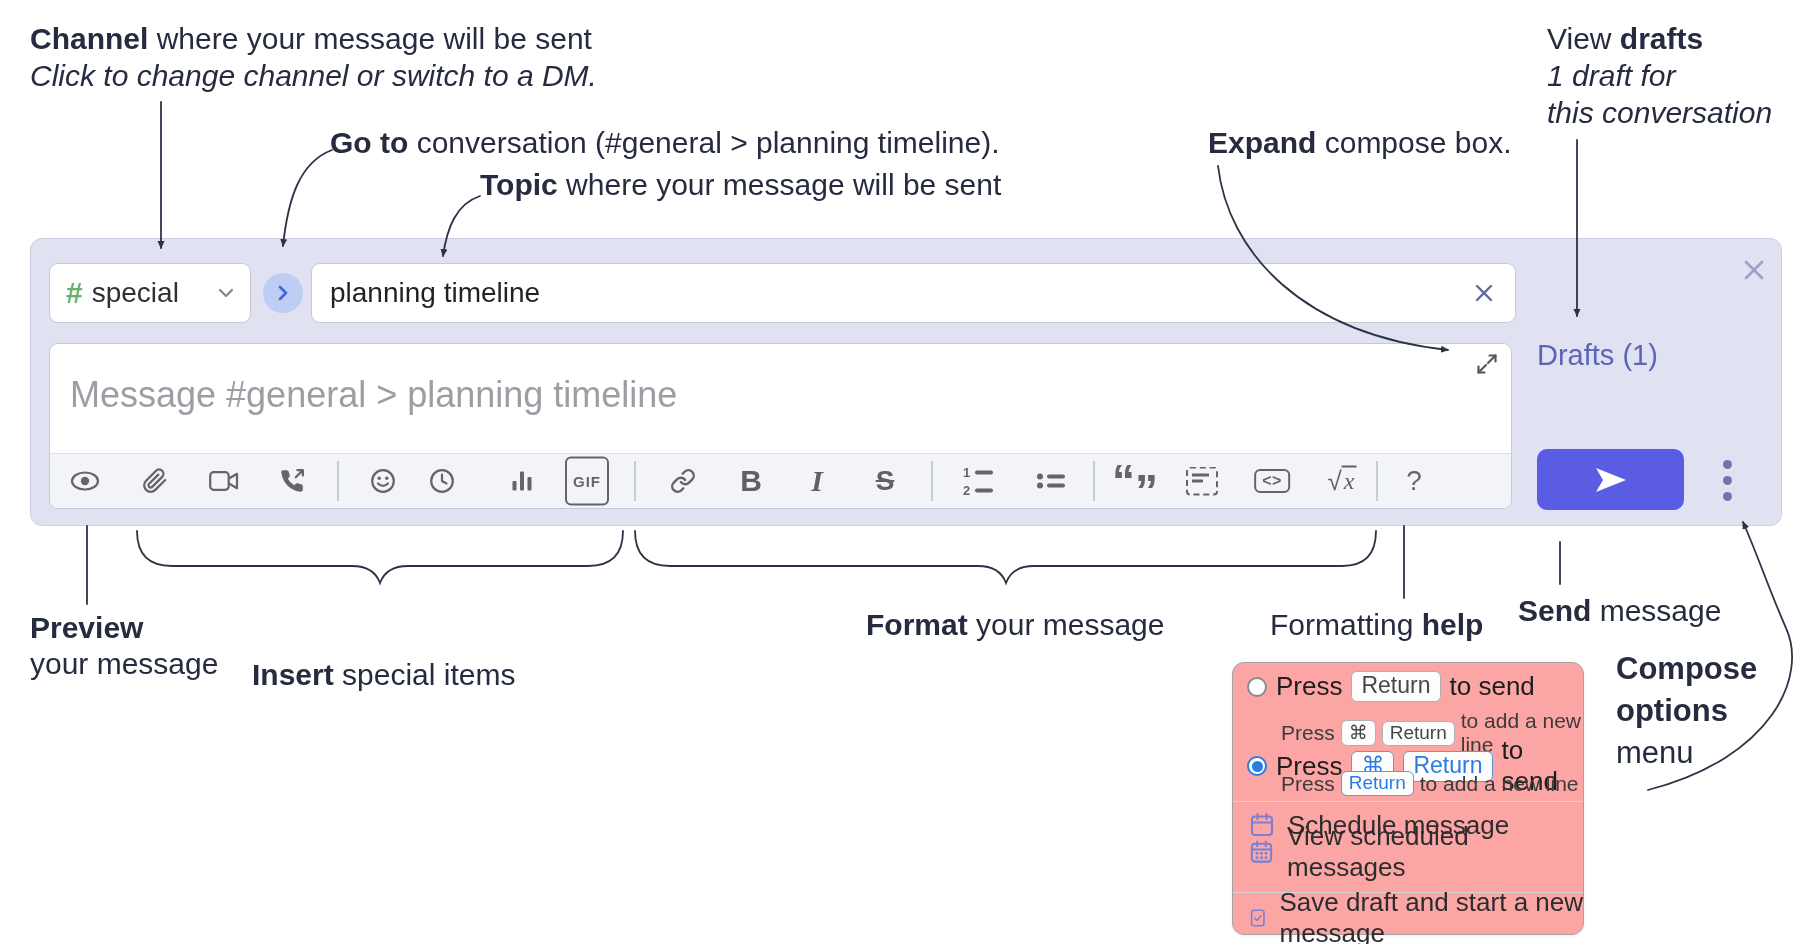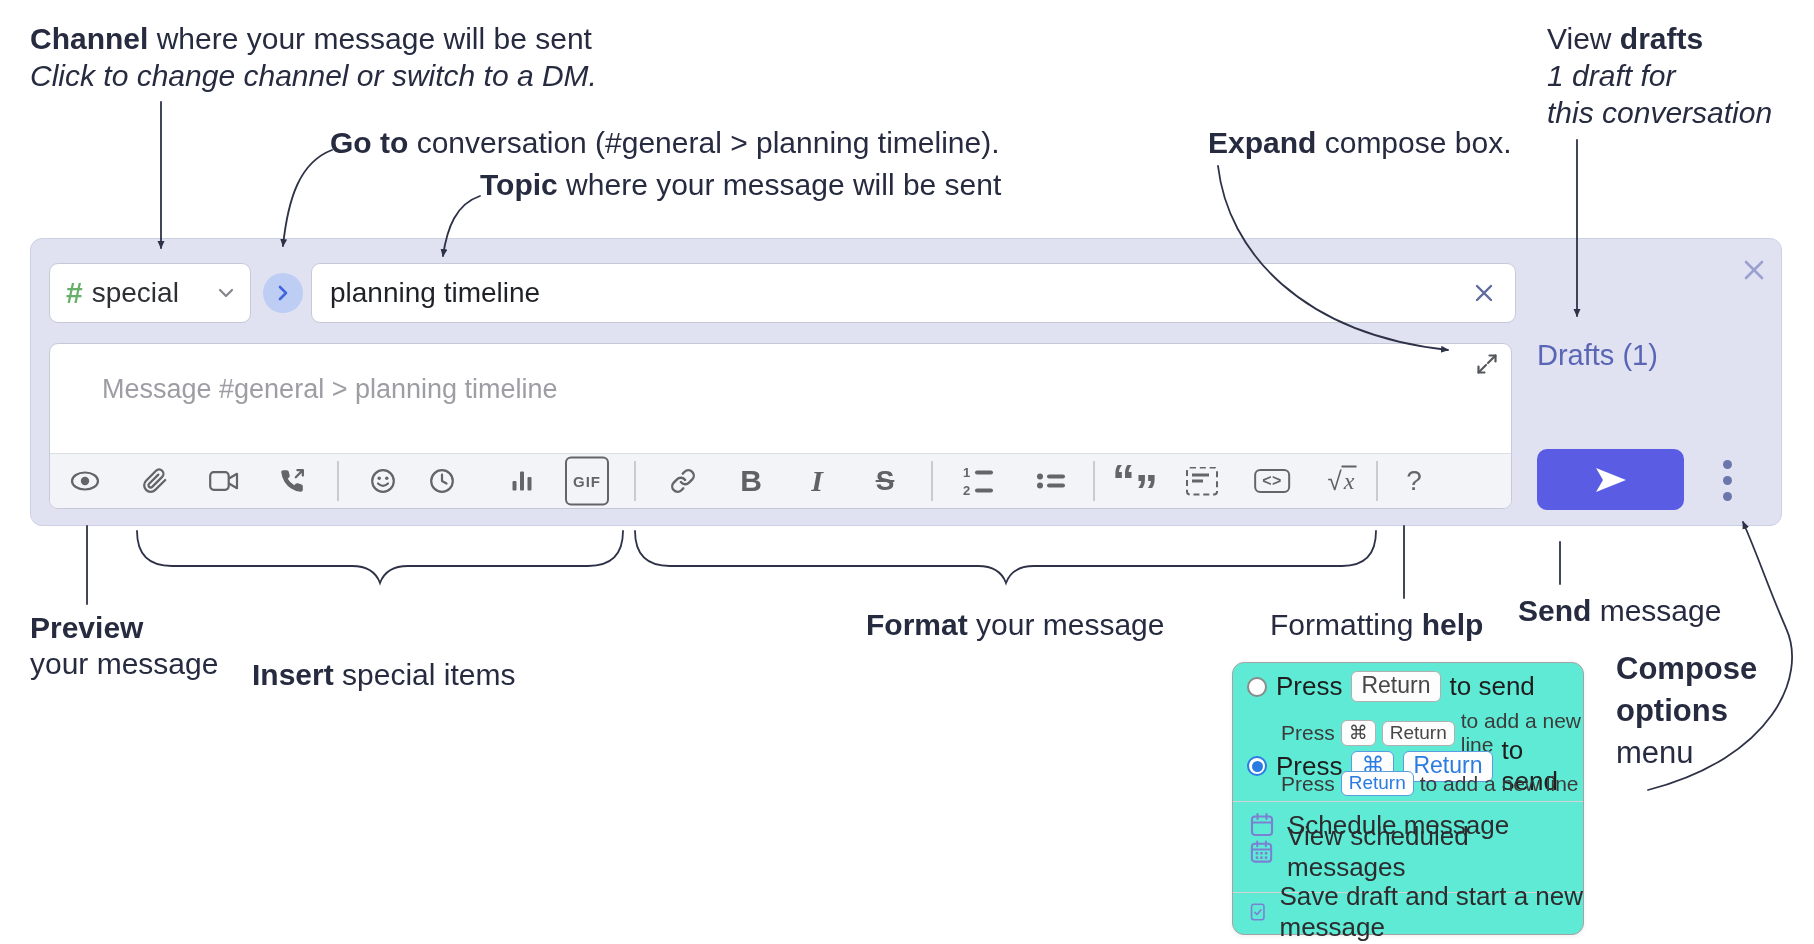--- a/index.html
+++ b/index.html
@@ -28,21 +28,21 @@
   .go-circle{position:absolute;left:232px;top:34px;width:40px;height:40px;border-radius:50%;
     background:#bdcdf3;display:flex;align-items:center;justify-content:center;}
 
   .topic-box{left:280px;top:24px;width:1205px;height:60px;display:flex;align-items:center;padding:0 18px;}
   .topic-text{font-size:28px;color:#1f2126;}
   .topic-clear{margin-left:auto;display:flex;align-items:center;cursor:pointer;}
 
   .panel-close{position:absolute;left:1700px;top:8px;width:46px;height:46px;display:flex;align-items:center;justify-content:center;cursor:pointer;}
 
   .msg-box{left:18px;top:104px;width:1463px;height:166px;border-radius:9px;overflow:hidden;}
-  .placeholder{position:absolute;left:20px;top:30px;font-size:27px;color:#9d9da4;margin-left:32px;}
+  .placeholder{position:absolute;left:20px;top:30px;font-size:36px;color:#9d9da4;}
   .expand-btn{position:absolute;right:12px;top:8px;cursor:pointer;}
   .toolbar{position:absolute;left:0;bottom:0;width:100%;height:54px;background:#f3f4f8;border-top:1px solid #dcdee6;}
   .tbi{position:absolute;top:50%;transform:translate(-50%,-50%);display:flex;align-items:center;justify-content:center;color:#63656a;cursor:pointer;}
   .tdiv{position:absolute;top:50%;transform:translate(-50%,-50%);width:2px;height:40px;background:#c9cbd3;}
   .tb-b{font-size:30px;font-weight:700;color:#5f6166;}
   .tb-i{font-family:"Liberation Serif",serif;font-style:italic;font-size:30px;font-weight:600;color:#5f6166;}
   .tb-s{font-size:28px;font-weight:600;color:#5f6166;text-decoration:line-through;}
   .gifbox,.cdic{border:2.2px solid #63656a;border-radius:6px;color:#63656a;font-weight:700;}
   .gifbox{padding:14px 6px;font-size:15px;letter-spacing:1px;}
   .cdic{padding:1px 6px;font-size:16px;letter-spacing:0.5px;}
@@ -58,21 +58,21 @@
   .mic{font-size:26px;color:#5f6166;display:flex;align-items:flex-start;}
   .mic .mx{font-family:"Liberation Serif",serif;font-style:italic;font-size:24px;border-top:2.2px solid #5f6166;padding:0 2px;}
 
   .drafts-link{position:absolute;left:1506px;top:100px;font-size:29px;color:#5a66b5;cursor:pointer;}
   .send-btn{position:absolute;left:1506px;top:210px;width:147px;height:61px;border-radius:10px;background:#5a5ce4;
     display:flex;align-items:center;justify-content:center;cursor:pointer;}
   .dots-btn{position:absolute;left:1670px;top:212px;width:52px;height:58px;display:flex;flex-direction:column;align-items:center;justify-content:center;gap:7px;cursor:pointer;}
   .dot{width:9px;height:9px;border-radius:50%;background:#6d76ab;}
 
   
-  .popup{position:absolute;left:1232px;top:662px;width:352px;height:273px;background:#5eead4;
+  .popup{position:absolute;left:1232px;top:662px;width:352px;height:273px;background:#fca5a5;
     border:1.5px solid #a3a3a3;border-radius:12px;z-index:3;box-shadow:0 1px 5px rgba(0,0,0,.07);box-sizing:border-box;}
   .prow{position:absolute;left:14px;display:flex;align-items:center;gap:9px;font-size:26px;color:#1e1e1e;cursor:pointer;}
   .psub{position:absolute;left:48px;display:flex;align-items:center;gap:6px;font-size:21px;color:#3b3b3b;}
   .radio{width:20px;height:20px;border:2px solid #8a8a8a;border-radius:50%;background:#fff;display:flex;align-items:center;justify-content:center;box-sizing:border-box;flex:none;}
   .radio.sel{border-color:#2b7ce2;}
   .radio.sel::after{content:"";width:11px;height:11px;border-radius:50%;background:#2b7ce2;}
   .kc{border:1.5px solid #b0b0b0;border-radius:6px;padding:0 9px 2px;background:#fdfdfd;color:#474747;font-size:23px;}
   .kc.sm{font-size:19px;padding:0 7px 1px;}
   .kc.blue{border-color:#5b9be0;color:#2b7ce2;}
   .pdiv{position:absolute;left:0;width:100%;height:1px;background:#d4d4d4;}
@@ -373,21 +373,21 @@
             <rect x="7" y="17.6" width="2.6" height="2.6"></rect>
             <rect x="11.7" y="17.6" width="2.6" height="2.6"></rect>
             <rect x="16.4" y="17.6" width="2.6" height="2.6"></rect>
           </g>
       </svg>
       <span>View scheduled messages</span>
     </div>
 
     <div class="pdiv" style="top:229px;"></div>
 
-    <div class="pitem" style="top:228px;">
+    <div class="pitem" style="top:234px;">
       <svg width="24" height="26" viewBox="0 0 24 26" fill="none" stroke="#7b80d2" stroke-width="2.1" stroke-linecap="round" stroke-linejoin="round">
         <rect x="3.5" y="2.5" width="17" height="21" rx="3"></rect>
           <path d="M8 13.5 l3 3 l5.5 -6.5"></path>
       </svg>
       <span>Save draft and start a new message</span>
     </div>
   </div>
 
 </div>
 

